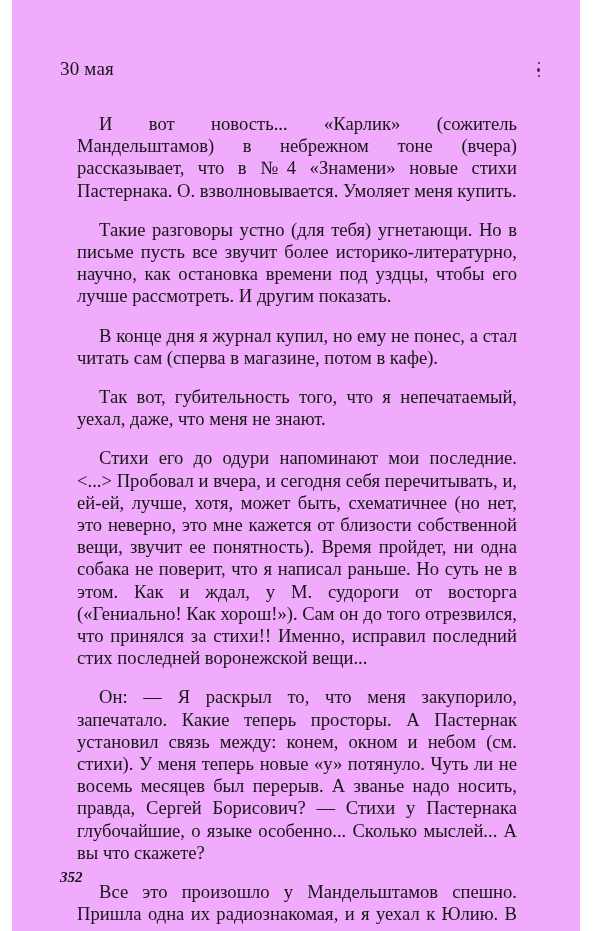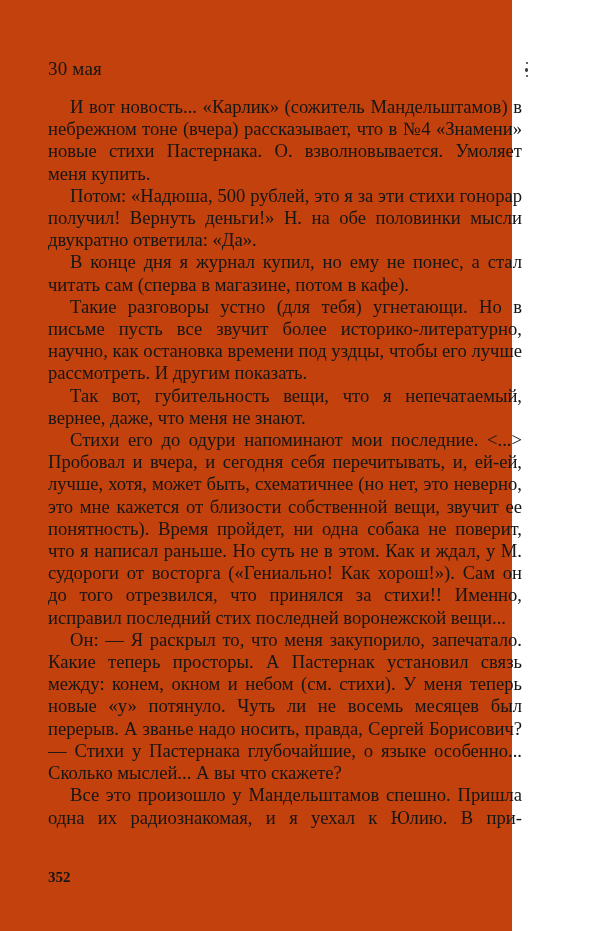--- a/index.html
+++ b/index.html
@@ -1,54 +1,53 @@
 <!DOCTYPE html>
 <html><head>
 <meta charset="utf-8">
 <style>
   html, body { margin: 0; padding: 0; background: #ffffff; }
   body { width: 600px; height: 931px; position: relative; overflow: hidden; }
   .page {
-    position: absolute; left: 0; top: 0; width: 512px; height: 931px;
-    background: #c2410c; color: #161616;
+    position: absolute; left: 12px; top: 0; width: 568px; height: 931px;
+    background: #f0abfc; color: #161616;
     font-family: "Liberation Serif", "DejaVu Serif", serif;
   }
   .date {
     position: absolute; left: 48px; top: 58px;
     font-size: 19px; letter-spacing: 0.2px;
   }
   .mark {
     position: absolute; left: 524px; top: 62px; width: 6px; height: 18px;
   }
   .mark i { position: absolute; background: #333; border-radius: 50%; }
   .body {
     position: absolute; left: 48px; top: 96px; width: 474px;
     font-size: 18.6px; line-height: 22.2px;
     text-align: justify; hyphens: manual;
   }
-  .body p { margin: 0; text-indent: 22px; }
+  .body p { margin: 17px; text-indent: 22px; }
   .folio {
     position: absolute; left: 48px; top: 869px;
-    font-size: 15px; font-weight: bold;
+    font-size: 15px; font-weight: bold; font-style: italic;
   }
 </style>
 </head>
 <body>
 
 <div class="page">
   <div class="date">30 мая</div>
   <div class="mark">
     <i style="left:2px;top:0;width:2px;height:2px;"></i>
     <i style="left:1px;top:6px;width:3px;height:4px;"></i>
     <i style="left:2px;top:13px;width:2px;height:2px;"></i>
   </div>
   <div class="body">
     <p>И вот новость... «Карлик» (сожитель Мандельштамов) в небрежном тоне (вчера) рассказывает, что в №4 «Знамени» новые стихи Пастернака. О. взволновывается. Умоляет меня купить.</p>
-    <p>Потом: «Надюша, 500 рублей, это я за эти стихи гонорар получил! Вернуть деньги!» Н. на обе половинки мысли двукратно ответила: «Да».</p>
+    <p>Такие разговоры устно (для тебя) угнетающи. Но в письме пусть все звучит более историко-литературно, научно, как остановка времени под уздцы, чтобы его лучше рассмотреть. И другим показать.</p>
     <p>В конце дня я журнал купил, но ему не понес, а стал читать сам (сперва в магазине, потом в кафе).</p>
-    <p>Такие разговоры устно (для тебя) угнетающи. Но в письме пусть все звучит более историко-литературно, научно, как остановка времени под уздцы, чтобы его лучше рассмотреть. И другим показать.</p>
-    <p>Так вот, губительность вещи, что я непечатаемый, вернее, даже, что меня не знают.</p>
+    <p>Так вот, губительность того, что я непечатаемый, уехал, даже, что меня не знают.</p>
     <p>Стихи его до одури напоминают мои последние. &lt;...&gt; Пробовал и вчера, и сегодня себя перечитывать, и, ей-ей, лучше, хотя, может быть, схематичнее (но нет, это неверно, это мне кажется от близости собственной вещи, звучит ее понятность). Время пройдет, ни одна собака не поверит, что я написал раньше. Но суть не в этом. Как и ждал, у М. судороги от восторга («Гениально! Как хорош!»). Сам он до того отрезвился, что принялся за стихи!! Именно, исправил последний стих последней воронежской вещи...</p>
     <p>Он: — Я раскрыл то, что меня закупорило, запечатало. Какие теперь просторы. А Пастернак установил связь между: конем, окном и небом (см. стихи). У меня теперь новые «у» потянуло. Чуть ли не восемь месяцев был перерыв. А званье надо носить, правда, Сергей Борисович? — Стихи у Пастернака глубочайшие, о языке особенно... Сколько мыслей... А вы что скажете?</p>
     <p style="text-align-last: justify;">Все это произошло у Мандельштамов спешно. Пришла одна их радиознакомая, и я уехал к Юлию. В при-</p>
   </div>
   <div class="folio">352</div>
 </div>
 
 </body></html>

